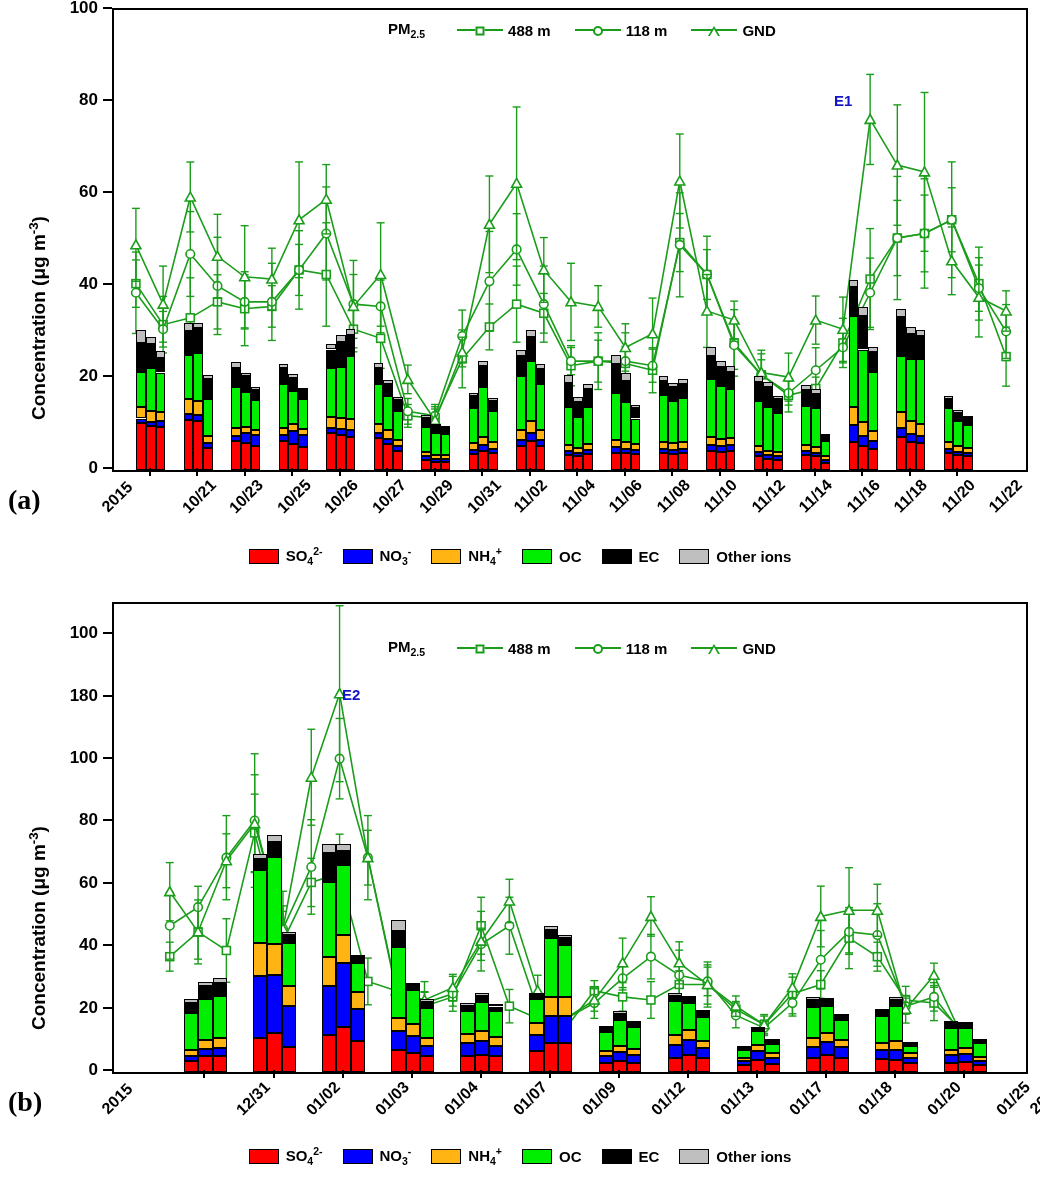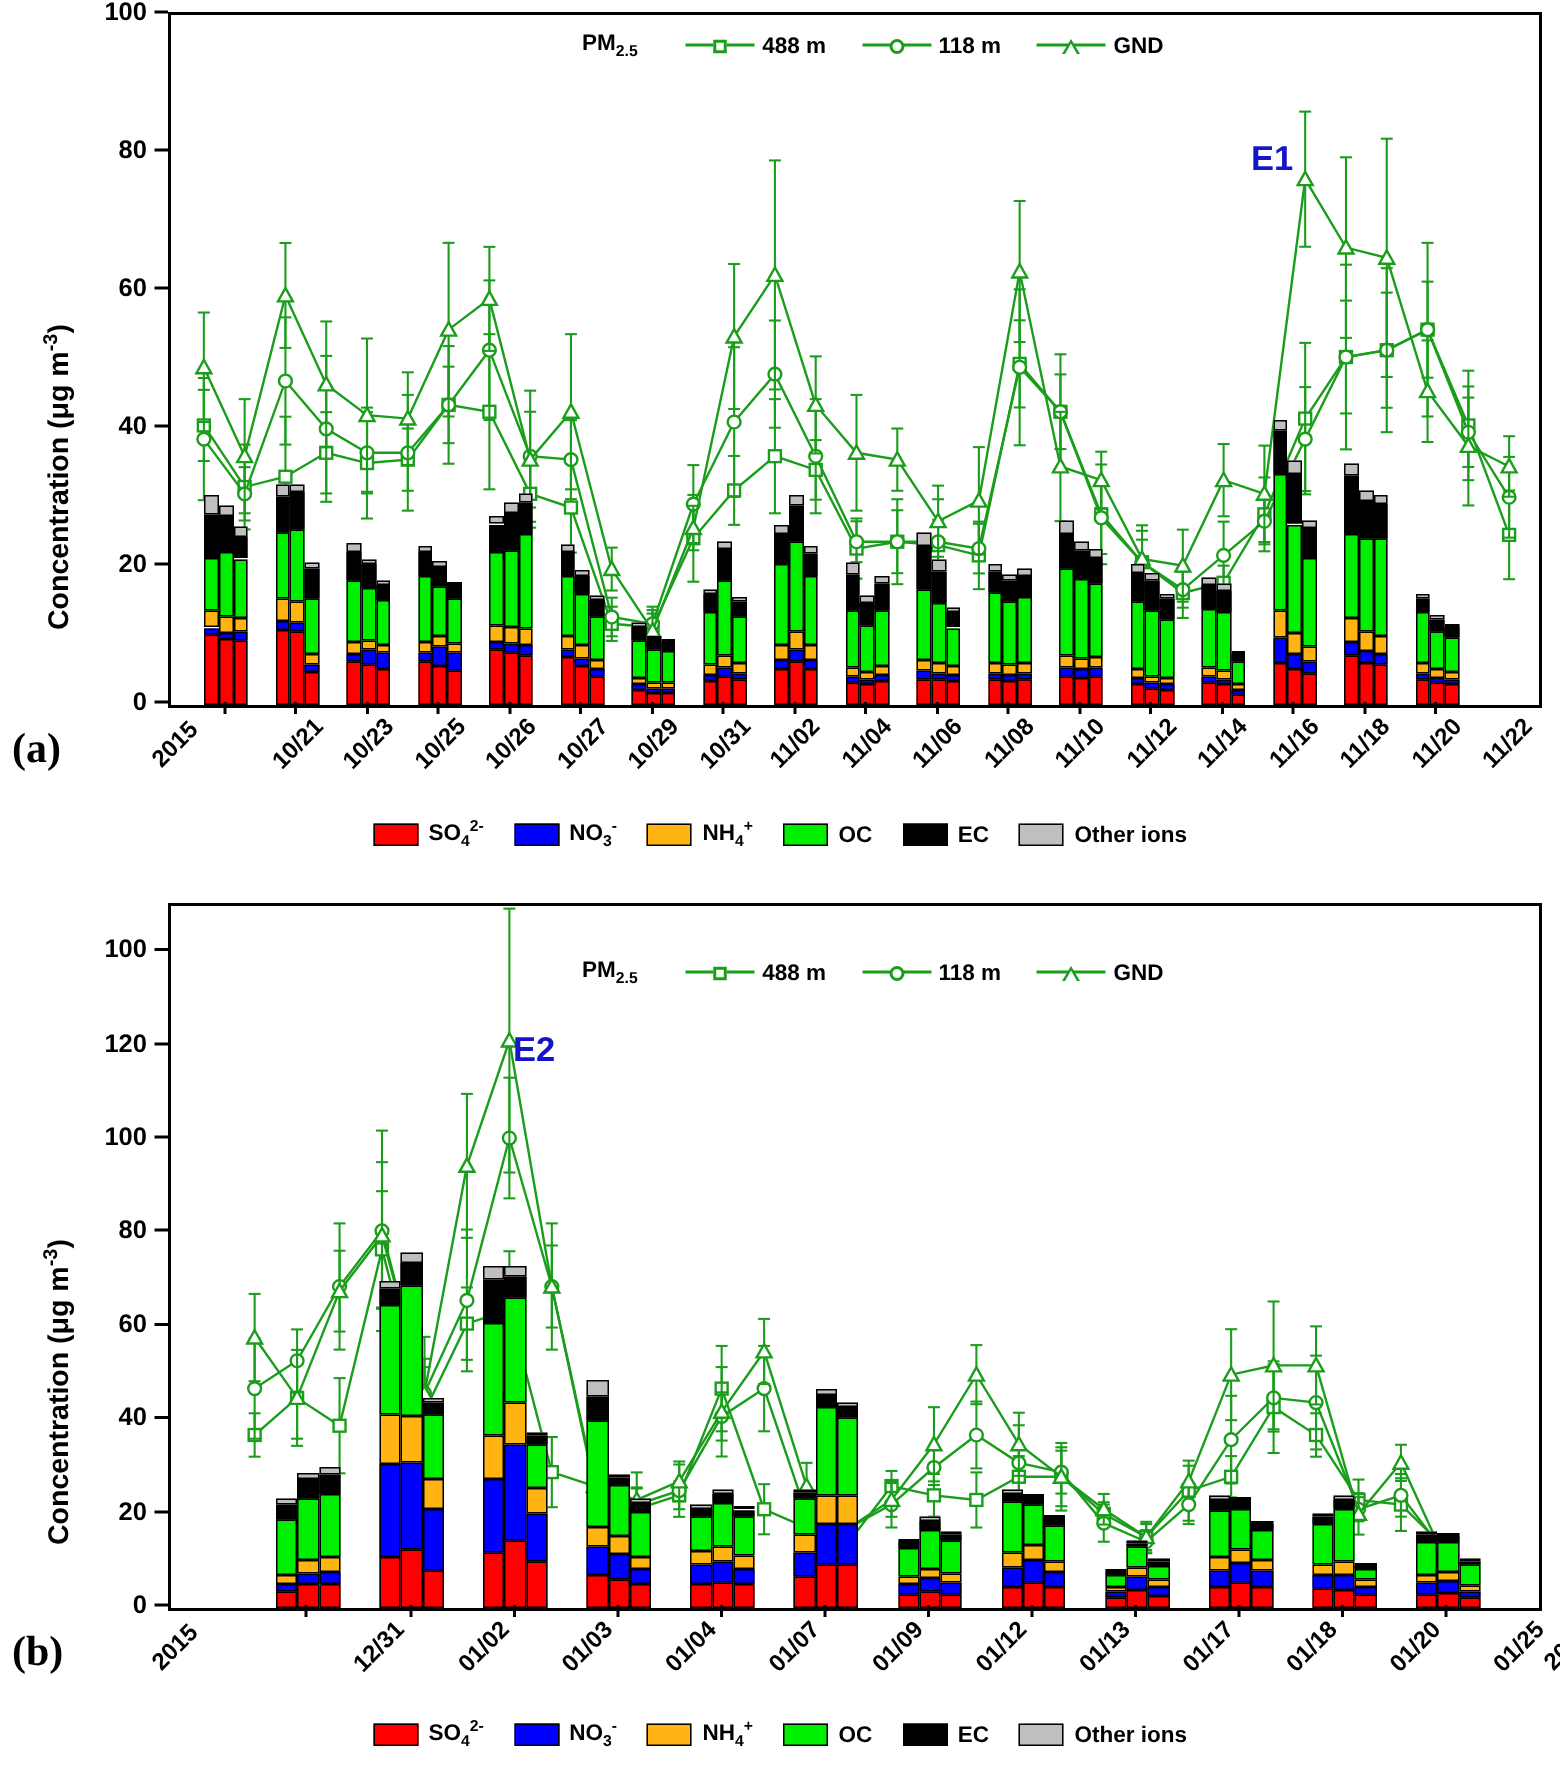--- a/index.html
+++ b/index.html
@@ -43,21 +43,21 @@
   .panel-tag{
     position:absolute;
     font-size:28px;
     font-weight:bold;
     font-family:"Liberation Serif",serif;
   }
   .ann{
     position:absolute;
     color:#1414c8;
     font-weight:bold;
-    font-size:23px;
+    font-size:15px;
   }
   .inlegend{
     position:absolute;
     display:flex;
     align-items:center;
     gap:8px;
     font-size:15px;
     font-weight:bold;
   }
   .inlegend .item{display:flex;align-items:center;gap:5px;margin-right:16px;}
@@ -1709,21 +1709,21 @@
       <div class="ytick" style="position: absolute; right: auto; left: 98px; top: 417.6px; transform: translate(-100%, -50%);">20</div>
       <div style="position: absolute; left: 103px; top: 416.6px; width: 9px; border-top: 2px solid rgb(0, 0, 0);"></div>
       <div class="ytick" style="position: absolute; right: auto; left: 98px; top: 355.2px; transform: translate(-100%, -50%);">40</div>
       <div style="position: absolute; left: 103px; top: 354.2px; width: 9px; border-top: 2px solid rgb(0, 0, 0);"></div>
       <div class="ytick" style="position: absolute; right: auto; left: 98px; top: 292.8px; transform: translate(-100%, -50%);">60</div>
       <div style="position: absolute; left: 103px; top: 291.8px; width: 9px; border-top: 2px solid rgb(0, 0, 0);"></div>
       <div class="ytick" style="position: absolute; right: auto; left: 98px; top: 230.4px; transform: translate(-100%, -50%);">80</div>
       <div style="position: absolute; left: 103px; top: 229.4px; width: 9px; border-top: 2px solid rgb(0, 0, 0);"></div>
       <div class="ytick" style="position: absolute; right: auto; left: 98px; top: 168px; transform: translate(-100%, -50%);">100</div>
       <div style="position: absolute; left: 103px; top: 167px; width: 9px; border-top: 2px solid rgb(0, 0, 0);"></div>
-      <div class="ytick" style="position: absolute; right: auto; left: 98px; top: 105.6px; transform: translate(-100%, -50%);">120</div>
+      <div class="ytick" style="position: absolute; right: auto; left: 98px; top: 105.6px; transform: translate(-100%, -50%);">180</div>
       <div style="position: absolute; left: 103px; top: 104.6px; width: 9px; border-top: 2px solid rgb(0, 0, 0);"></div>
       <div class="ytick" style="position: absolute; right: auto; left: 98px; top: 43.2px; transform: translate(-100%, -50%);">100</div>
       <div style="position: absolute; left: 103px; top: 42.2px; width: 9px; border-top: 2px solid rgb(0, 0, 0);"></div>
     </div>
   <div id="xticks-b">
       <div class="xlab" style="left: 221.418px; top: 488px;">12/31</div>
       <div style="position: absolute; left: 203.418px; top: 480px; height: 8px; border-left: 2px solid rgb(0, 0, 0);"></div>
       <div class="xlab" style="left: 290.509px; top: 488px;">01/02</div>
       <div style="position: absolute; left: 272.509px; top: 480px; height: 8px; border-left: 2px solid rgb(0, 0, 0);"></div>
       <div class="xlab" style="left: 359.6px; top: 488px;">01/03</div>

